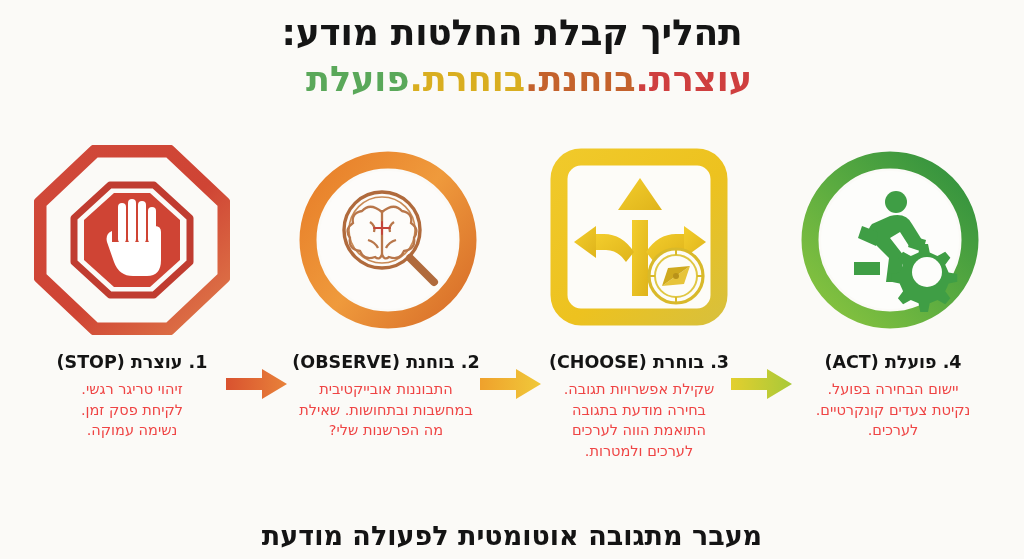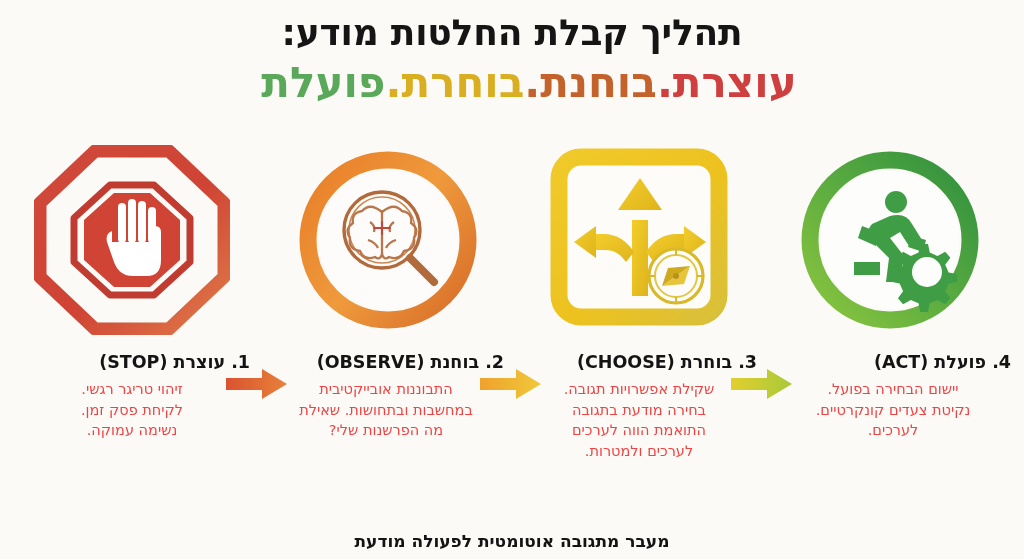--- a/index.html
+++ b/index.html
@@ -35,21 +35,21 @@
     font-size: 36px;
     font-weight: 700;
     letter-spacing: -0.2px;
     color: #151515;
     line-height: 1.15;
     direction: rtl;
     margin: 0;
   }
   .sub-title {
     margin-top: 6px;
-    font-size: 42px;
+    font-size: 35px;
     font-weight: 700;
     direction: rtl;
     line-height: 1.15;
     white-space: nowrap;
     padding-left: 34px;
   }
   .sub-title span { display: inline; }
 
   
   .flow {
@@ -105,41 +105,40 @@
   .col-3 { left: 521px; }
   .col-4 { left: 775px; }
 
   .step-label {
     font-size: 17.5px;
     font-weight: 700;
     color: #141414;
     line-height: 1.2;
     margin: 0 0 6px 0;
     white-space: nowrap;
-    text-align: right;
   }
   .step-desc {
     font-size: 14.5px;
     font-weight: 400;
     color: #ef4444;
     line-height: 1.42;
     margin: 0;
   }
   .step-desc .line { display: block; }
 
   
   .footer {
     position: absolute;
     bottom: 8px;
     left: 0;
     width: 1024px;
     text-align: center;
   }
   .footer-text {
-    font-size: 17px;
+    font-size: 27px;
     font-weight: 700;
     color: #141414;
     direction: rtl;
     margin: 0;
   }
 
   
   .icon-svg { display: block; }
 </style>
 </head>

